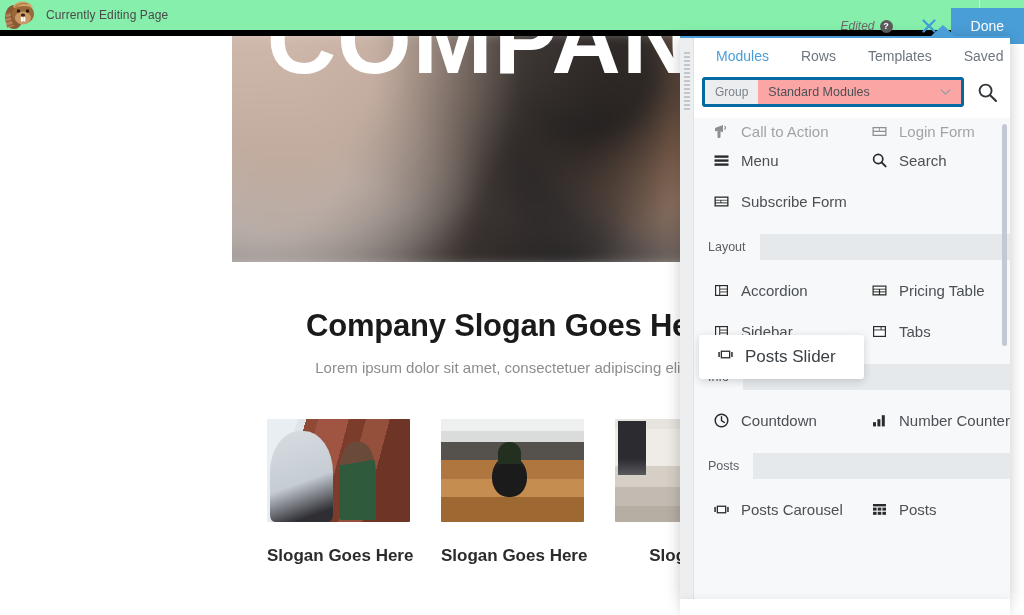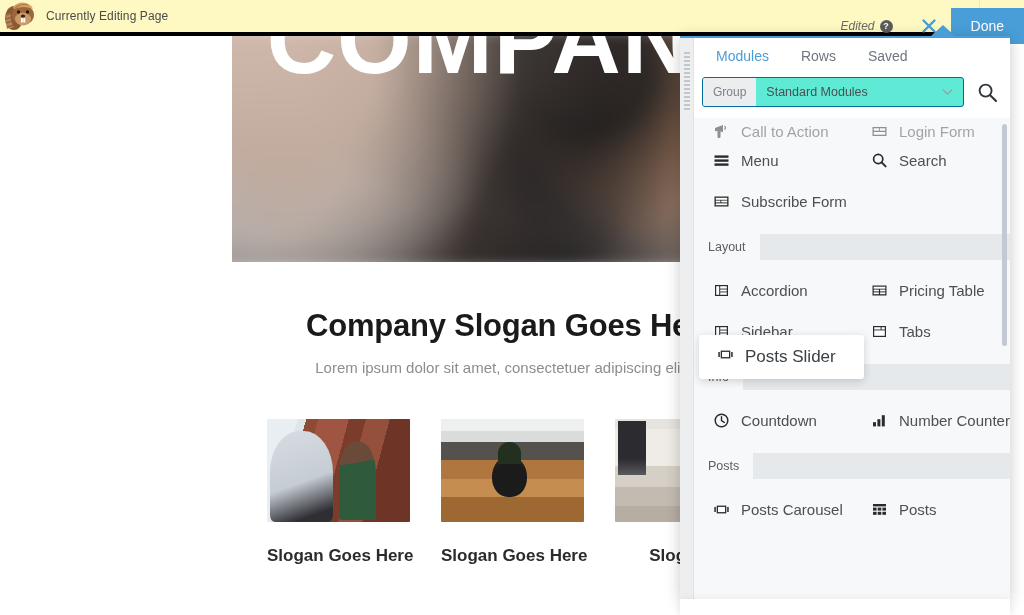--- a/index.html
+++ b/index.html
@@ -9,21 +9,21 @@
     width: 1024px; height: 615px;
     overflow: hidden;
     font-family: "Liberation Sans", sans-serif;
     background: #ffffff;
   }
   #root { position: relative; width: 1024px; height: 615px; overflow: hidden; background:#fff; }
 
   
   .adminbar {
     position: absolute; top:0; left:0; width:1024px; height:36px;
-    background:#fef9c3; border-bottom:4px solid #000000;
+    background:#86efac; border-bottom:6px solid #000000;
     display:flex; align-items:center; z-index: 90;
   }
   .bb-logo {
     width:34px; height:32px; margin-left:4px; position:relative; flex:none;
   }
   .bb-logo svg { display:block; }
   .ab-title {
     font-size:12px; color:#4a4a4a; margin-left:8px; letter-spacing:0.1px;
     white-space:nowrap;
   }
@@ -199,21 +199,21 @@
     font-size:14px; color:#6f7680; padding:0 16px; line-height:36px; cursor:pointer;
     white-space:nowrap;
   }
   .tab.active { color:#4a9ed8; }
   .searchbar {
     display:flex; align-items:center; height:44px; background:#ffffff;
     padding:0 8px 8px 8px; flex:none; gap:8px;
   }
   .group-select {
     flex:1 1 auto; display:flex; align-items:center; height:30px;
-    border:1px solid #0369a1; border-radius:3px; background:#5eead4; overflow:hidden;
+    border:3px solid #0369a1; border-radius:3px; background:#fca5a5; overflow:hidden;
     cursor:pointer;
   }
   .group-label {
     background:#ebedef; color:#7c828a; font-size:12px; padding:0 10px;
     height:28px; display:flex; align-items:center; white-space:nowrap;
   }
   .group-value {
     flex:1 1 auto; font-size:12.5px; color:#4b5055; padding-left:10px; white-space:nowrap;
   }
   .group-caret { padding-right:10px; color:#9aa0a6; font-size:11px; }
@@ -338,20 +338,21 @@
 
     <div class="panel-grip">
       <div class="grip-dots"></div>
     </div>
 
     <div class="panel-body">
 
       <div class="tabs">
         <div class="tab active">Modules</div>
         <div class="tab">Rows</div>
+        <div class="tab">Templates</div>
         <div class="tab">Saved</div>
       </div>
 
       <div class="searchbar">
         <div class="group-select">
           <span class="group-label">Group</span>
           <span class="group-value">Standard Modules</span>
           <span class="group-caret">
             <svg width="11" height="8" viewBox="0 0 11 8">
                 <path d="M1.2 2 L5.5 6 L9.8 2" stroke="#9aa0a6" stroke-width="1.3" fill="none" stroke-linecap="round"></path>

